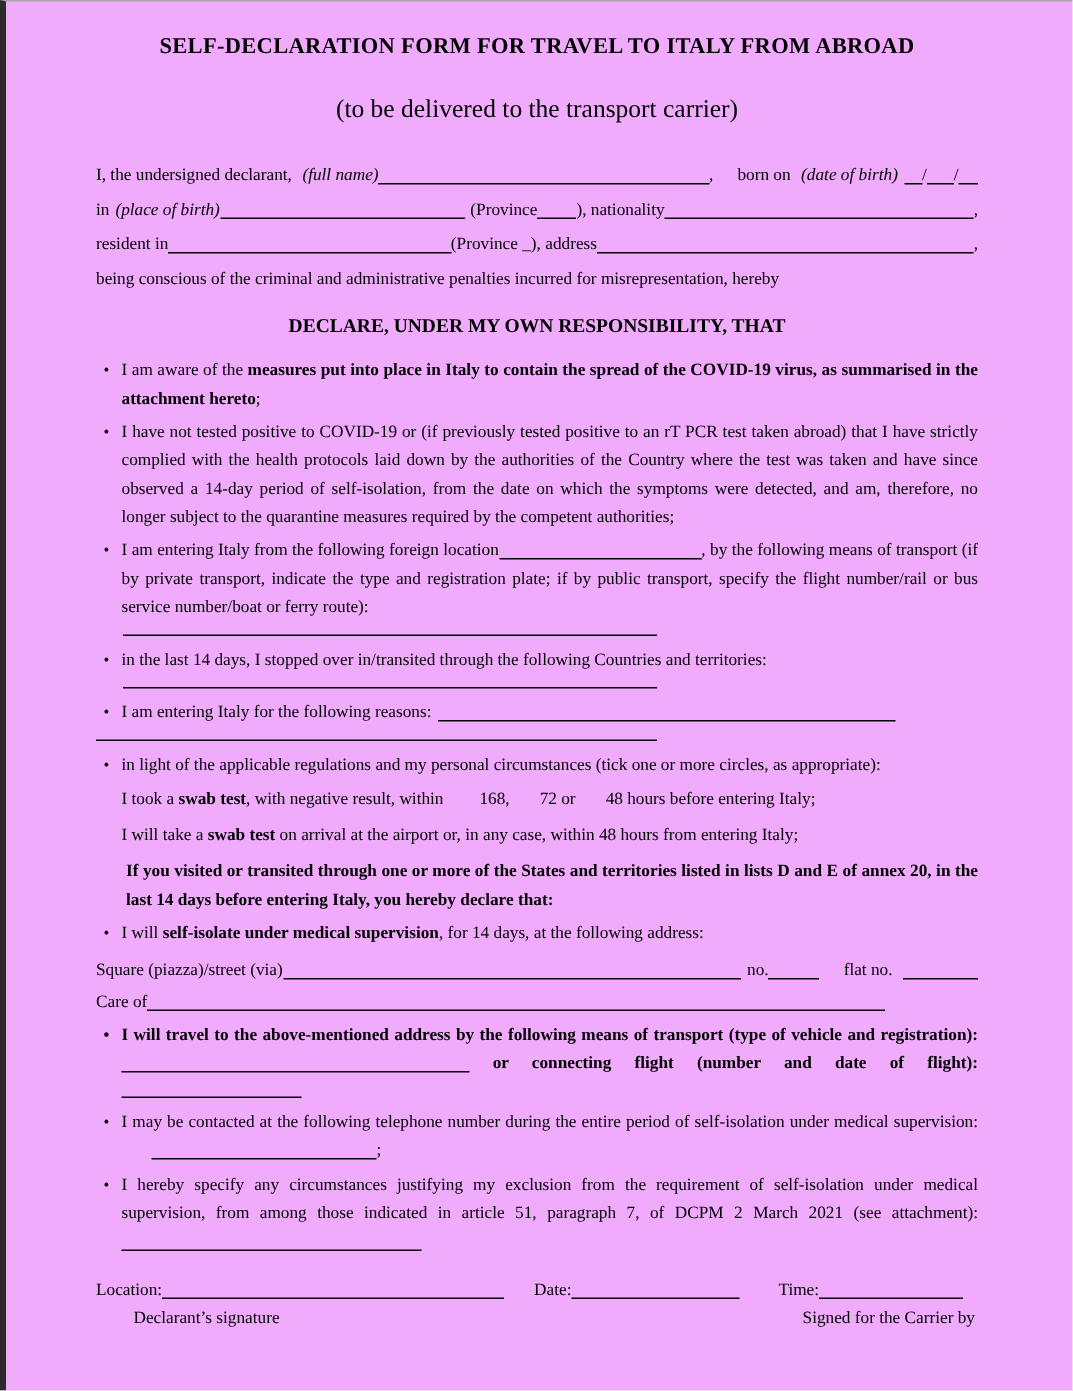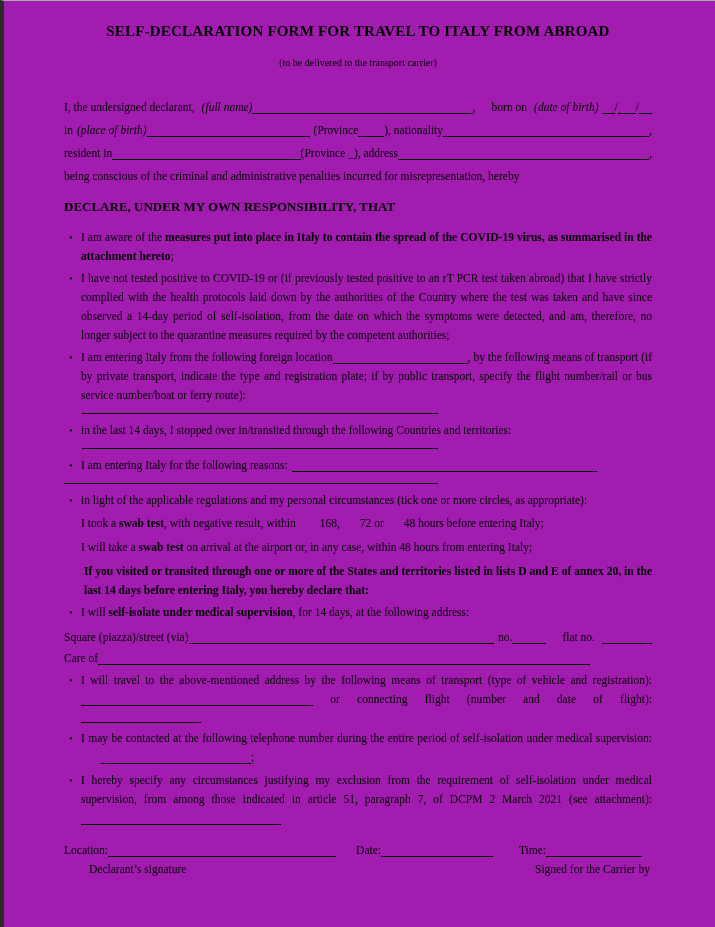--- a/index.html
+++ b/index.html
@@ -1,42 +1,42 @@
 <!DOCTYPE html>
 <html><head>
 <meta charset="utf-8">
 <style>
   html,body{margin:0;padding:0;background:#fff;}
   .page{
     width:715px;height:927px;box-sizing:border-box;position:relative;
-    background:#a21caf;color:#000;
+    background:#f0abfc;color:#000;
     border-left:4px solid #2b2b2e;border-top:1px solid #a8a8a8;
     font-family:"Liberation Serif","DejaVu Serif",serif;
     font-size:11.5px;line-height:19px;overflow:hidden;
   }
   .content{padding:21px 63px 0 60px;}
   .title{text-align:center;font-weight:bold;font-size:15px;line-height:18px;letter-spacing:0.2px;}
-  .subtitle{text-align:center;font-size:10px;margin-top:13px;}
+  .subtitle{text-align:center;font-size:17px;margin-top:23px;}
   .intro{margin-top:24px;}
   .row{display:flex;align-items:baseline;white-space:nowrap;}
   .introw{line-height:23px;}
   .row > span{flex:0 0 auto;}
   .bl{position:relative;top:3px;height:0;border-bottom:1px solid #000;flex:0 0 auto;}
   .bli{display:inline-block;height:10px;margin-bottom:-3px;border-bottom:1px solid #000;}
   .gapi{display:inline-block;}
   .it{font-style:italic;}
   .bold,b{font-weight:bold;}
-  .declare{font-weight:bold;text-align:left;font-size:13px;margin-top:11px;line-height:16px;}
+  .declare{font-weight:bold;text-align:center;font-size:13px;margin-top:11px;line-height:16px;}
   .body{margin-top:13px;}
   p{margin:0 0 3px;text-align:justify;}
   .b{position:relative;padding-left:17px;}
   .b::before{content:"\2022";position:absolute;left:5px;top:0;font-size:11px;}
   .nob{padding-left:17px;}
   .uline{height:0;border-bottom:1px solid #000;margin:8px 0 4px;}
-  .just-all{text-align:justify;text-align-last:justify;}
+  .just-all{text-align:justify;text-align-last:justify;font-weight:bold;}
   .addr-row{line-height:24px;}
   .addr-fixed{white-space:nowrap;line-height:24px;margin-bottom:1px;}
   .care-row{line-height:18px;margin-bottom:4px;}
   .heading-b{font-weight:bold;margin-bottom:3px;margin-left:20px;}
   .footer-row{margin-top:13px;}
   .sig-row{display:flex;justify-content:space-between;}
   .sp4{width:4px;flex:0 0 4px;}
   .sp7{width:7px;flex:0 0 7px;}
   .sp16{width:16px;flex:0 0 16px;}
   .sp26{width:26px;flex:0 0 26px;}

